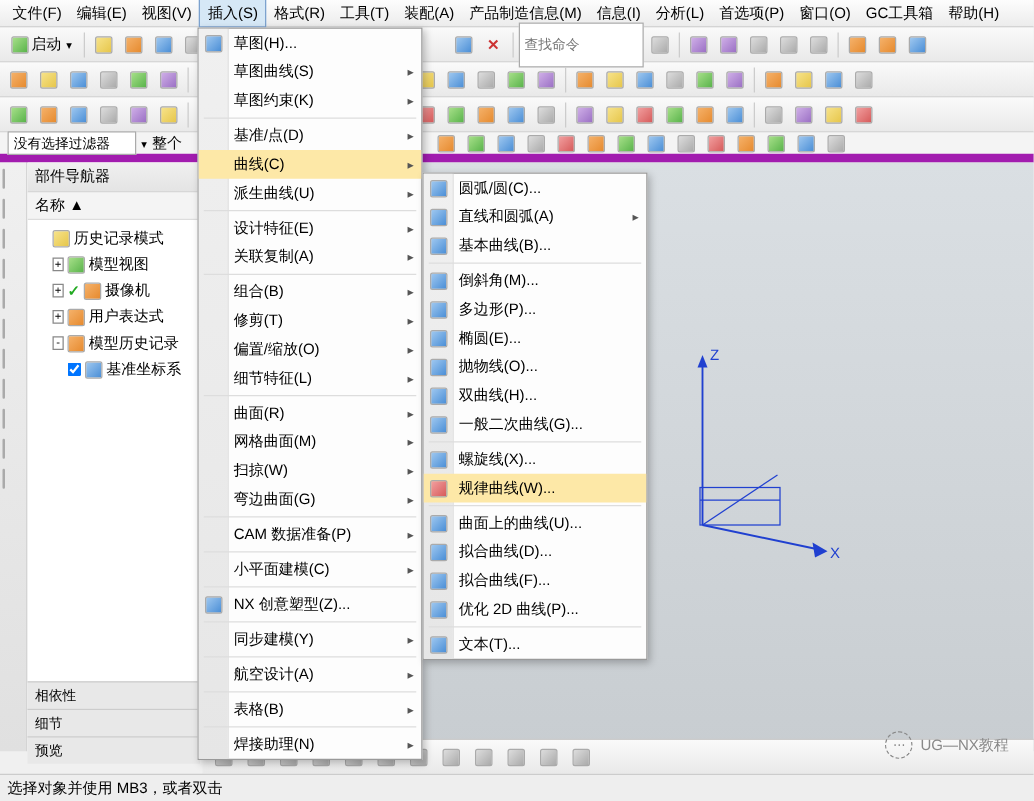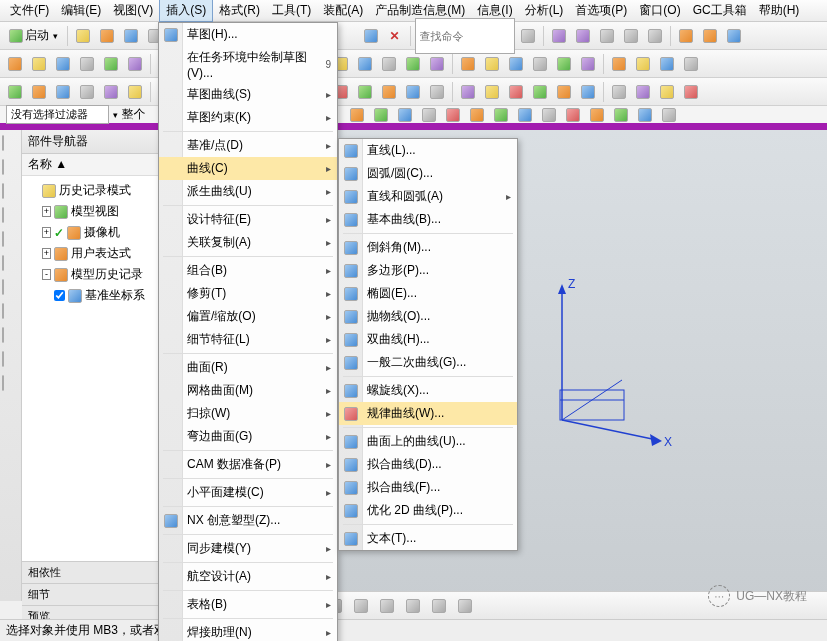--- a/index.html
+++ b/index.html
@@ -21,21 +21,21 @@
 .main-area { display: flex; height: calc(100% - 170px); }
 .left-strip { width: 22px; background: linear-gradient(#f0f0f0, #e0e0e0); border-right: 1px solid #ccc; display: flex; flex-direction: column; align-items: center; gap: 6px; padding-top: 6px; }
 .left-strip .tab-icon { width: 18px; height: 18px; }
 
 .sidebar { width: 140px; background: #fff; border-right: 1px solid #ccc; overflow: hidden; }
 .sidebar-header { background: linear-gradient(#f0f0f0, #e4e4e4); padding: 3px 6px; border-bottom: 1px solid #ccc; font-size: 11px; }
 .sidebar-colhead { background: #f4f4f4; padding: 2px 6px; border-bottom: 1px solid #ddd; font-size: 11px; }
 .tree { padding: 4px 2px; }
 .tree-item { display: flex; align-items: center; gap: 3px; padding: 2px 0 2px 18px; font-size: 11px; white-space: nowrap; }
 .tree-item.ind1 { padding-left: 30px; }
-.sidebar-footer { position: absolute; bottom: 14px; left: 22px; width: 138px; }
+.sidebar-footer { position: absolute; bottom: 30px; left: 22px; width: 138px; }
 .sidebar-footer div { background: #e8e8e8; border-top: 1px solid #ccc; padding: 3px 6px; font-size: 11px; }
 
 .viewport { flex: 1; background: linear-gradient(#dadfe3, #c8cdd1); position: relative; }
 
 
 .menu { position: absolute; background: #fdfdfd; border: 1px solid #999; box-shadow: 2px 2px 6px rgba(0,0,0,0.25); z-index: 100; min-width: 180px; }
 .menu-item { display: flex; align-items: center; padding: 3px 18px 3px 28px; font-size: 12px; position: relative; cursor: pointer; }
 .menu-item:hover, .menu-item.hl { background: #fde8a7; }
 .menu-item .arrow { position: absolute; right: 6px; font-size: 10px; color: #555; }
 .menu-item .mi-icon { position: absolute; left: 4px; width: 16px; height: 16px; display: flex; align-items: center; justify-content: center; }
@@ -450,24 +450,20 @@
 
 <div class="menu" id="insert-menu">
   <div class="iconcol"></div>
 <div class="menu-item">
       <span class="mi-icon">
         <span class="pic sm blue"></span>
       </span>
       <span>草图(H)...</span>
     </div>
     <div class="menu-item">
-      <span>在任务环境中绘制草图(V)...</span>
-      <span class="arrow">9</span>
-    </div>
-    <div class="menu-item">
       <span>草图曲线(S)</span>
       <span class="arrow">▸</span>
     </div>
     <div class="menu-item">
       <span>草图约束(K)</span>
       <span class="arrow">▸</span>
     </div>
     <div class="menu-sep"></div>
     <div class="menu-item">
       <span>基准/点(D)</span>
@@ -558,26 +554,20 @@
     </div>
     <div class="menu-sep"></div>
     <div class="menu-item">
       <span>焊接助理(N)</span>
       <span class="arrow">▸</span>
     </div>
   </div>
 
 <div class="menu" id="curve-submenu">
   <div class="iconcol"></div>
-<div class="menu-item">
-      <span class="mi-icon">
-        <span class="pic sm blue"></span>
-      </span>
-      <span>直线(L)...</span>
-    </div>
     <div class="menu-item">
       <span class="mi-icon">
         <span class="pic sm blue"></span>
       </span>
       <span>圆弧/圆(C)...</span>
     </div>
     <div class="menu-item">
       <span class="mi-icon">
         <span class="pic sm blue"></span>
       </span>

